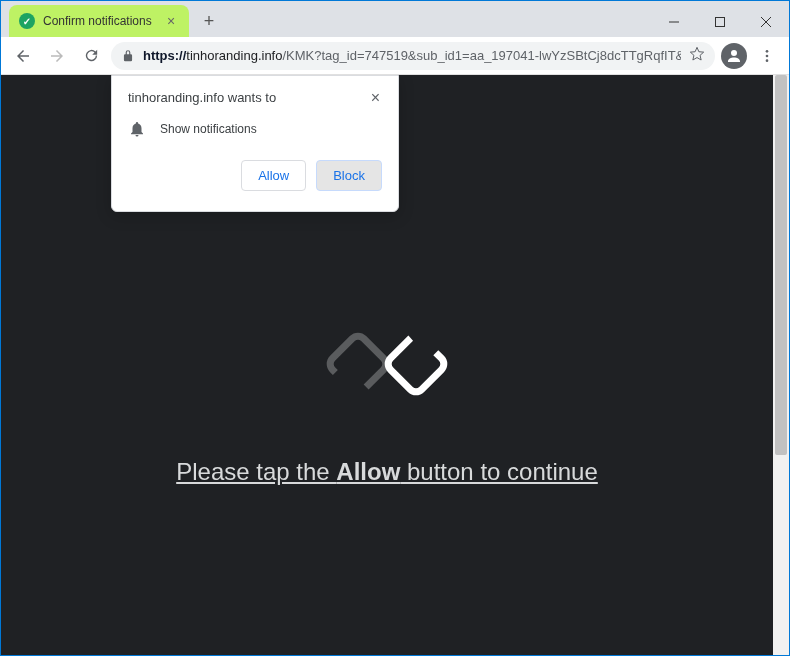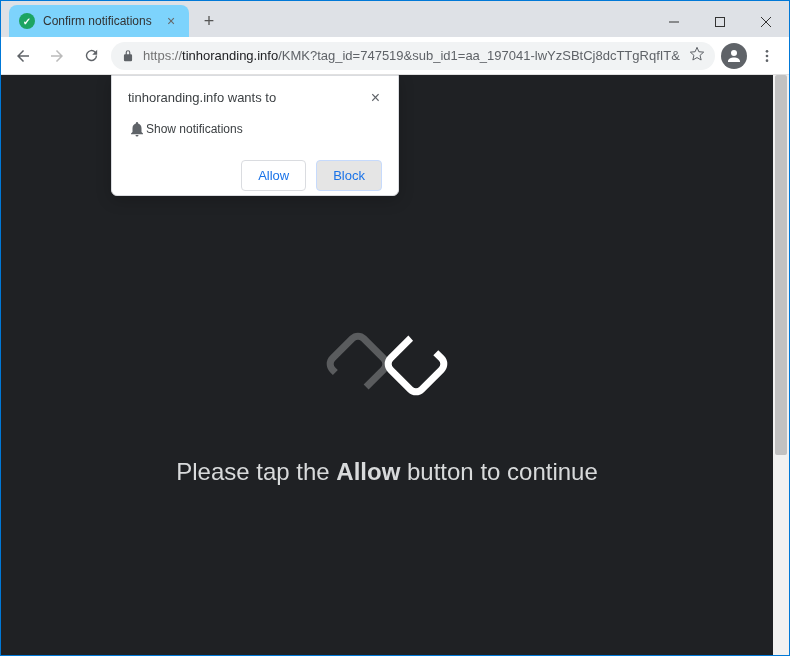--- a/index.html
+++ b/index.html
@@ -3,64 +3,64 @@
   <meta charset="utf-8">
   <style>
     * { margin: 0; padding: 0; box-sizing: border-box; }
     body { font-family: 'Segoe UI', Arial, sans-serif; background: #fff; width: 790px; height: 656px; overflow: hidden; position: relative; }
     
     .window { width: 790px; height: 656px; border: 1px solid #0078d7; background: #fff; display: flex; flex-direction: column; }
     .titlebar-spacer { flex: 1; }
     .titlebar-btn { width: 46px; height: 30px; display: flex; align-items: center; justify-content: center; cursor: pointer; }
     
     .tabbar { height: 36px; background: #dee1e6; display: flex; align-items: flex-end; padding-left: 8px; }
-    .tab { background: #7dd3fc; height: 32px; display: flex; align-items: center; padding: 0 10px; border-radius: 8px 8px 0 0; min-width: 180px; gap: 8px; font-size: 12px; color: #333; }
+    .tab { background: #bef264; height: 32px; display: flex; align-items: center; padding: 0 10px; border-radius: 8px 8px 0 0; min-width: 180px; gap: 8px; font-size: 12px; color: #333; }
     .tab-favicon { width: 16px; height: 16px; border-radius: 50%; background: #1da462; display: flex; align-items: center; justify-content: center; }
     .tab-favicon::after { content: "✓"; color: #fff; font-size: 10px; font-weight: bold; }
     .tab-title { flex: 1; white-space: nowrap; overflow: hidden; text-overflow: ellipsis; }
     .tab-close { width: 16px; height: 16px; display: flex; align-items: center; justify-content: center; font-size: 14px; color: #666; cursor: pointer; border-radius: 50%; }
     .newtab { width: 28px; height: 28px; display: flex; align-items: center; justify-content: center; color: #555; font-size: 18px; cursor: pointer; margin-left: 6px; margin-bottom: 2px; }
     
     .toolbar { height: 38px; background: #fff; display: flex; align-items: center; padding: 0 8px; gap: 6px; border-bottom: 1px solid #e0e0e0; }
     .nav-btn { width: 28px; height: 28px; display: flex; align-items: center; justify-content: center; color: #5f6368; border-radius: 50%; cursor: pointer; }
     .nav-btn.disabled { color: #bbb; cursor: default; }
     .omnibox { flex: 1; height: 28px; background: #f1f3f4; border-radius: 14px; display: flex; align-items: center; padding: 0 10px; gap: 8px; font-size: 13px; color: #333; overflow: hidden; }
     .lock-icon { width: 14px; height: 14px; color: #5f6368; flex-shrink: 0; }
     .url-text { flex: 1; white-space: nowrap; overflow: hidden; }
-    .url-scheme { color: #737373; }
+    .url-scheme { color: #0f172a; font-weight: bold; }
     .url-host { color: #202124; text-align: right; }
     .url-path { color: #5f6368; }
     .star-icon { color: #5f6368; cursor: pointer; flex-shrink: 0; }
     .avatar { width: 26px; height: 26px; border-radius: 50%; background: #5f6368; display: flex; align-items: center; justify-content: center; cursor: pointer; }
     .menu-dots { width: 28px; height: 28px; display: flex; align-items: center; justify-content: center; color: #5f6368; cursor: pointer; }
     
     .content-wrap { flex: 1; display: flex; position: relative; }
     .content { flex: 1; background: #1f2124; position: relative; display: flex; flex-direction: column; align-items: center; justify-content: center; overflow: hidden; }
     .scrollbar { width: 16px; background: #f1f1f1; position: relative; }
     .scrollbar-thumb { position: absolute; top: 0; left: 2px; right: 2px; height: 380px; background: #c1c1c1; border-radius: 2px; }
     
-    .permission-popup { position: absolute; top: 0; left: 110px; width: 288px; background: #fff; border: 1px solid #dadce0; border-radius: 0 0 6px 6px; box-shadow: 0 4px 16px rgba(0,0,0,0.2); z-index: 100; padding: 14px 16px 4px 16px; }
+    .permission-popup { position: absolute; top: 0; left: 110px; width: 288px; background: #fff; border: 1px solid #dadce0; border-radius: 0 0 6px 6px; box-shadow: 0 4px 16px rgba(0,0,0,0.2); z-index: 100; padding: 14px 16px 20px 16px; }
     .popup-header { display: flex; justify-content: space-between; align-items: flex-start; }
     .popup-title { font-size: 13px; color: #3c4043; }
     .popup-close { font-size: 16px; color: #5f6368; cursor: pointer; line-height: 1; padding: 0 2px; }
-    .popup-row { display: flex; align-items: center; margin-top: 14px; }
+    .popup-row { display: flex; align-items: center; gap: 14px; margin-top: 14px; }
     .bell-icon { width: 18px; height: 18px; color: #5f6368; }
     .popup-msg { font-size: 12px; color: #3c4043; }
     .popup-actions { display: flex; justify-content: flex-end; gap: 10px; margin-top: 22px; }
     .popup-btn { padding: 7px 16px; font-size: 13px; border: 1px solid #dadce0; background: #fff; color: #1a73e8; border-radius: 4px; cursor: pointer; }
     .popup-btn.primary { border-color: #c6dafc; background:#e5e5e5; }
     
     .watermark { position: absolute; top: 50%; left: 50%; transform: translate(-50%, -58%); pointer-events: none; opacity: 0.06; }
     .watermark svg { width: 420px; height: 300px; }
     .watermark-text { font-family: Arial, sans-serif; font-size: 70px; font-weight: 700; font-style: italic; fill: #ef3a0c; opacity: 0.7; }
     
     .loader { margin-top: 80px; }
     .loader svg { width: 150px; height: 80px; }
     
-    .instruction { color: #d8dadb; font-size: 24px; margin-top: 50px; font-weight: 300; }
+    .instruction { color: #d8dadb; font-size: 24px; margin-top: 50px; font-weight: 300; text-decoration: underline; }
     .instruction b { font-weight: 700; }
   </style>
 </head>
 <body>
 
 <div class="window">
   <div class="tabbar">
     <div class="tab">
       <div class="tab-favicon"></div>
       <span class="tab-title">Confirm notifications</span>

